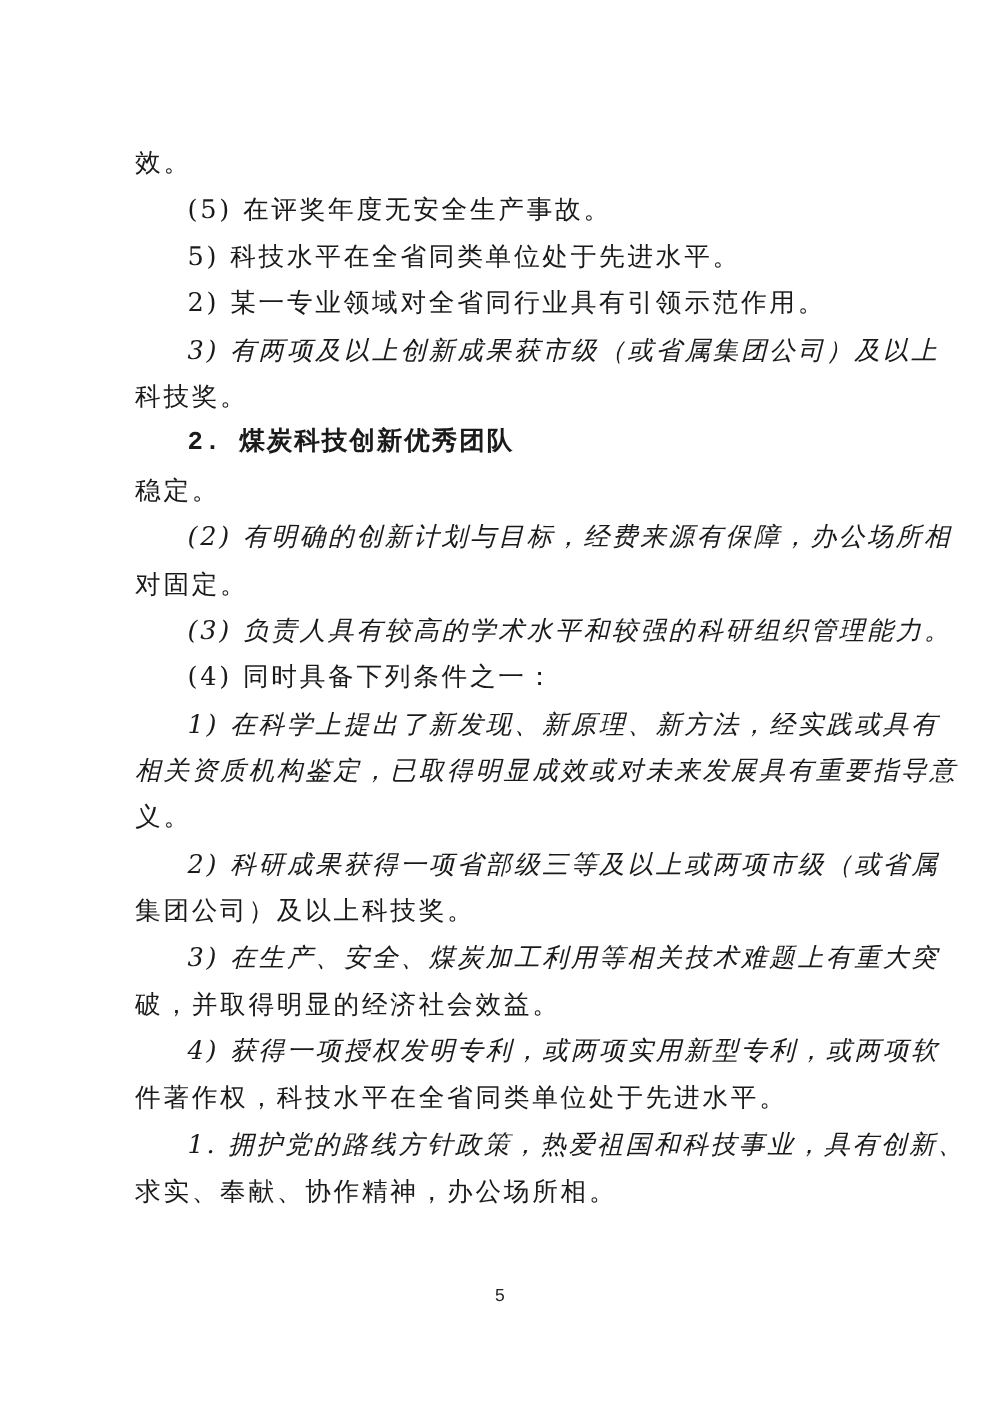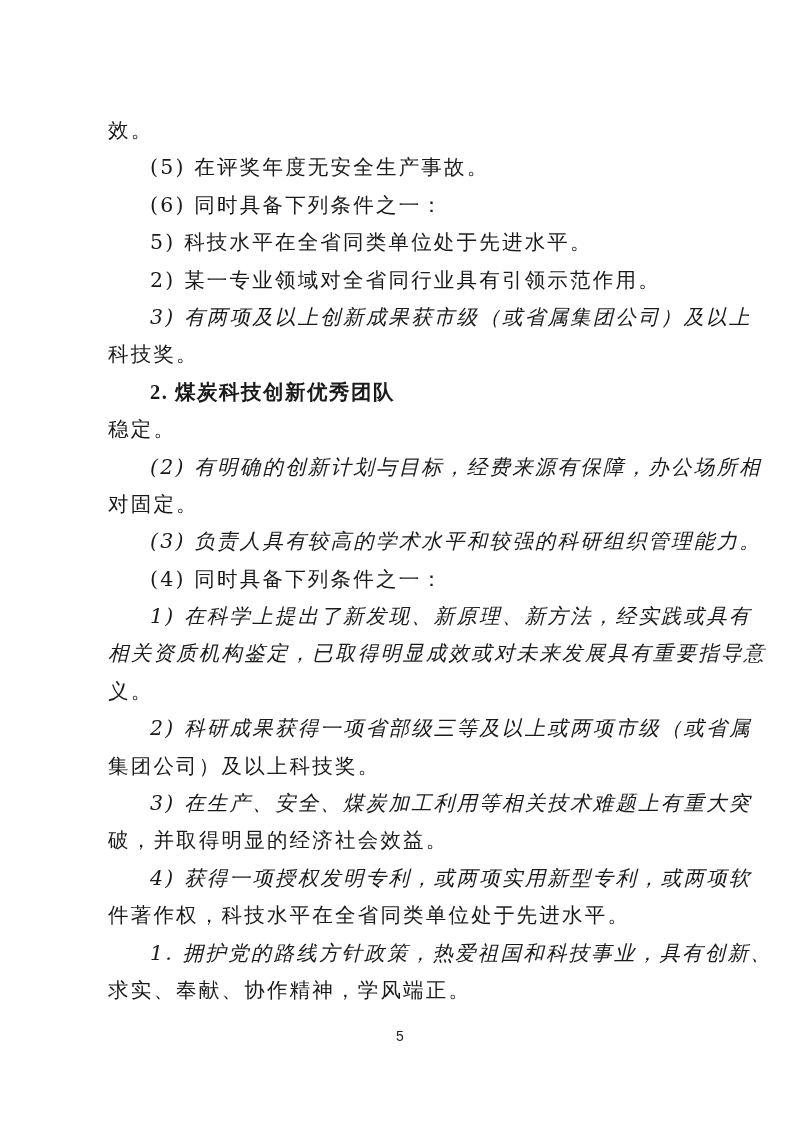--- a/index.html
+++ b/index.html
@@ -2,48 +2,47 @@
 <html><head>
   <meta charset="utf-8">
   <style>
     html, body { margin: 0; padding: 0; background: #ffffff; }
     body { width: 800px; height: 1131px; position: relative; overflow: hidden;
       font-family: "DejaVu Serif", "Liberation Serif", serif; color: #1a1a1a; }
     .page { position: absolute; left: 108px; top: 112px; width: 588px; }
     .line { font-size: 20.5px; line-height: 37.4px; white-space: nowrap; letter-spacing: 2.2px; height: 37.4px; }
     .indent { padding-left: 42px; }
     .indent-h { padding-left: 30px; }
-    .bold { font-weight: bold; font-family: Liberation Serif, serif; letter-spacing: 1.5px; }
+    .bold { font-weight: bold; font-family: Liberation Mono, monospace; letter-spacing: 1.5px; }
     .justify { text-align: justify; text-align-last: justify; display: block; font-style: italic; }
     .pagenum { position: absolute; top: 1028px; left: 0; width: 800px; text-align: center;
       font-family: "Liberation Sans", sans-serif; font-size: 14px; color: #222; }
   </style>
 </head>
 <body>
 
 <div class="page">
   <div class="line">效。</div>
   <div class="line indent">(5) 在评奖年度无安全生产事故。</div>
-  <div class="line indent">(6) 同时具备下列条件之一：</div>
   <div class="line indent">5) 科技水平在全省同类单位处于先进水平。</div>
   <div class="line indent">2) 某一专业领域对全省同行业具有引领示范作用。</div>
   <div class="line indent justify">3) 有两项及以上创新成果获市级（或省属集团公司）及以上</div>
   <div class="line">科技奖。</div>
   <div class="line indent bold">2. 煤炭科技创新优秀团队</div>
   <div class="line">稳定。</div>
   <div class="line indent justify">(2) 有明确的创新计划与目标，经费来源有保障，办公场所相</div>
   <div class="line">对固定。</div>
   <div class="line indent justify">(3) 负责人具有较高的学术水平和较强的科研组织管理能力。</div>
   <div class="line indent">(4) 同时具备下列条件之一：</div>
   <div class="line indent justify">1) 在科学上提出了新发现、新原理、新方法，经实践或具有</div>
   <div class="line justify">相关资质机构鉴定，已取得明显成效或对未来发展具有重要指导意</div>
   <div class="line">义。</div>
   <div class="line indent justify">2) 科研成果获得一项省部级三等及以上或两项市级（或省属</div>
   <div class="line">集团公司）及以上科技奖。</div>
   <div class="line indent justify">3) 在生产、安全、煤炭加工利用等相关技术难题上有重大突</div>
   <div class="line">破，并取得明显的经济社会效益。</div>
   <div class="line indent justify">4) 获得一项授权发明专利，或两项实用新型专利，或两项软</div>
   <div class="line">件著作权，科技水平在全省同类单位处于先进水平。</div>
   <div class="line indent justify">1. 拥护党的路线方针政策，热爱祖国和科技事业，具有创新、</div>
-  <div class="line">求实、奉献、协作精神，学风端正。</div>
+  <div class="line">求实、奉献、协作精神，办公场所相。</div>
 </div>
 
 <div class="pagenum">5</div>
 
 </body></html>

